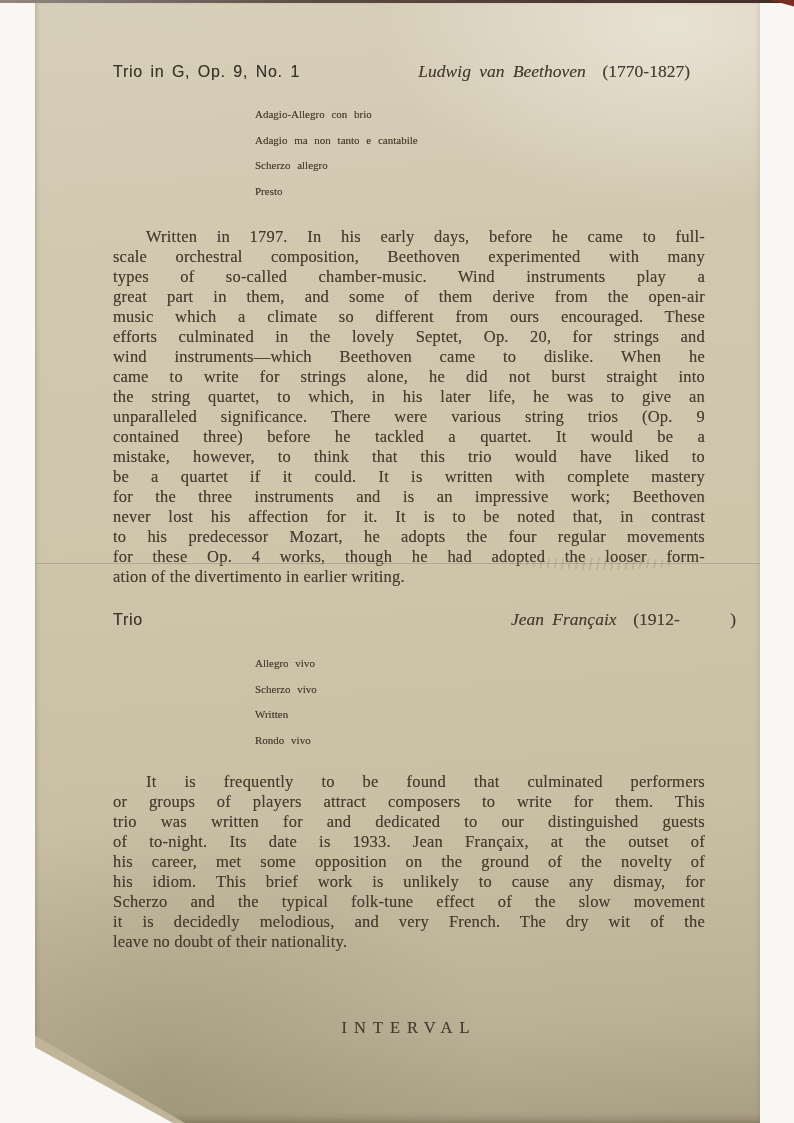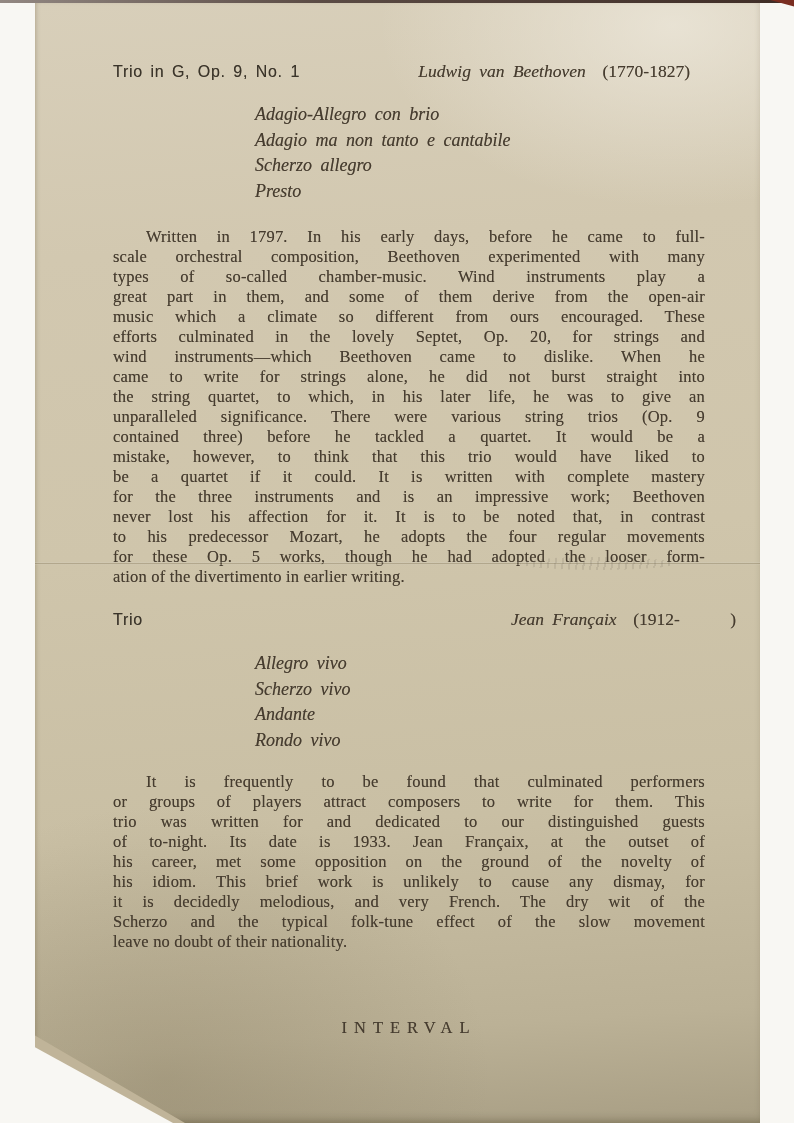--- a/index.html
+++ b/index.html
@@ -55,21 +55,21 @@
   .work-header{position:absolute;display:flex;justify-content:space-between;align-items:baseline;}
   .work-0 .work-header{top:58px;left:78px;right:70px;}
   .work-1 .work-header{top:606px;left:78px;right:24px;}
   .work-title{
     font-family:"Liberation Sans", sans-serif;font-weight:400;font-size:16px;
     letter-spacing:.7px;word-spacing:2.5px;color:var(--title-ink);
   }
   .work-composer{font-size:17.5px;color:var(--ink);word-spacing:4px;white-space:pre;margin-left:24px;}
   .composer-name{font-style:italic;}
   .composer-dates{font-style:normal;}
-  .movements{position:absolute;font-style:italic;font-size:18px;line-height:25.6px;color:var(--ink);word-spacing:4px;}
+  .movements{position:absolute;font-size:11px;line-height:25.6px;color:var(--ink);word-spacing:4px;}
   .work-0 .movements{top:99px;left:220px;}
   .work-1 .movements{top:648px;left:220px;}
   .note{position:absolute;width:592px;font-size:16.5px;line-height:20px;color:var(--ink);letter-spacing:.2px;}
   .work-0 .note{top:212px;left:78px;}
   .work-1 .note{top:757px;left:78px;}
   .jline{text-align:justify;text-align-last:justify;}
   .jline.first{text-indent:33px;margin-top:12px;}
   .jline.para-end{text-align-last:left;}
   .interval{
     position:absolute;top:1015px;left:78px;width:592px;text-align:center;
@@ -108,45 +108,45 @@
         <div class="jline">wind instruments—which Beethoven came to dislike.  When he</div>
         <div class="jline">came to write for strings alone, he did not burst straight into</div>
         <div class="jline">the string quartet, to which, in his later life, he was to give an</div>
         <div class="jline">unparalleled significance.  There were various string trios (Op. 9</div>
         <div class="jline">contained three) before he tackled a quartet.  It would be a</div>
         <div class="jline">mistake, however, to think that this trio would have liked to</div>
         <div class="jline">be a quartet if it could.  It is written with complete mastery</div>
         <div class="jline">for the three instruments and is an impressive work;  Beethoven</div>
         <div class="jline">never lost his affection for it.  It is to be noted that, in contrast</div>
         <div class="jline">to his predecessor Mozart, he adopts the four regular movements</div>
-        <div class="jline">for these Op. 5 works, though he had adopted the looser form-</div>
+        <div class="jline">for these Op. 4 works, though he had adopted the looser form-</div>
         <div class="jline para-end">ation of the divertimento in earlier writing.</div>
       </div>
   </section>
 
   <section class="work work-1">
     <div class="work-header">
       <span class="work-title">Trio</span>
       <span class="work-composer"><span class="composer-name">Jean Françaix</span><span>  </span><span class="composer-dates">(1912-&nbsp;&nbsp;&nbsp;&nbsp;&nbsp;&nbsp;)</span></span>
     </div>
     <div class="movements">
         <div class="movement-item">Allegro vivo</div>
         <div class="movement-item">Scherzo vivo</div>
-        <div class="movement-item">Andante</div>
+        <div class="movement-item">Written</div>
         <div class="movement-item">Rondo vivo</div>
       </div>
     <div class="note">
         <div class="jline first">It is frequently to be found that culminated performers</div>
         <div class="jline">or groups of players attract composers to write for them.  This</div>
         <div class="jline">trio was written for and dedicated to our distinguished guests</div>
         <div class="jline">of to-night.  Its date is 1933.  Jean Françaix, at the outset of</div>
         <div class="jline">his career, met some opposition on the ground of the novelty of</div>
         <div class="jline">his idiom.  This brief work is unlikely to cause any dismay, for</div>
+        <div class="jline">Scherzo and the typical folk-tune effect of the slow movement</div>
         <div class="jline">it is decidedly melodious, and very French.  The dry wit of the</div>
-        <div class="jline">Scherzo and the typical folk-tune effect of the slow movement</div>
         <div class="jline para-end">leave no doubt of their nationality.</div>
       </div>
   </section>
 
   <div class="interval">INTERVAL</div>
 
   <div class="fold-crease"></div>
   <div class="pencil-smudge"></div>
   <div class="fold-shadow-bl"></div>
   <div class="fold-white-bl"></div>

